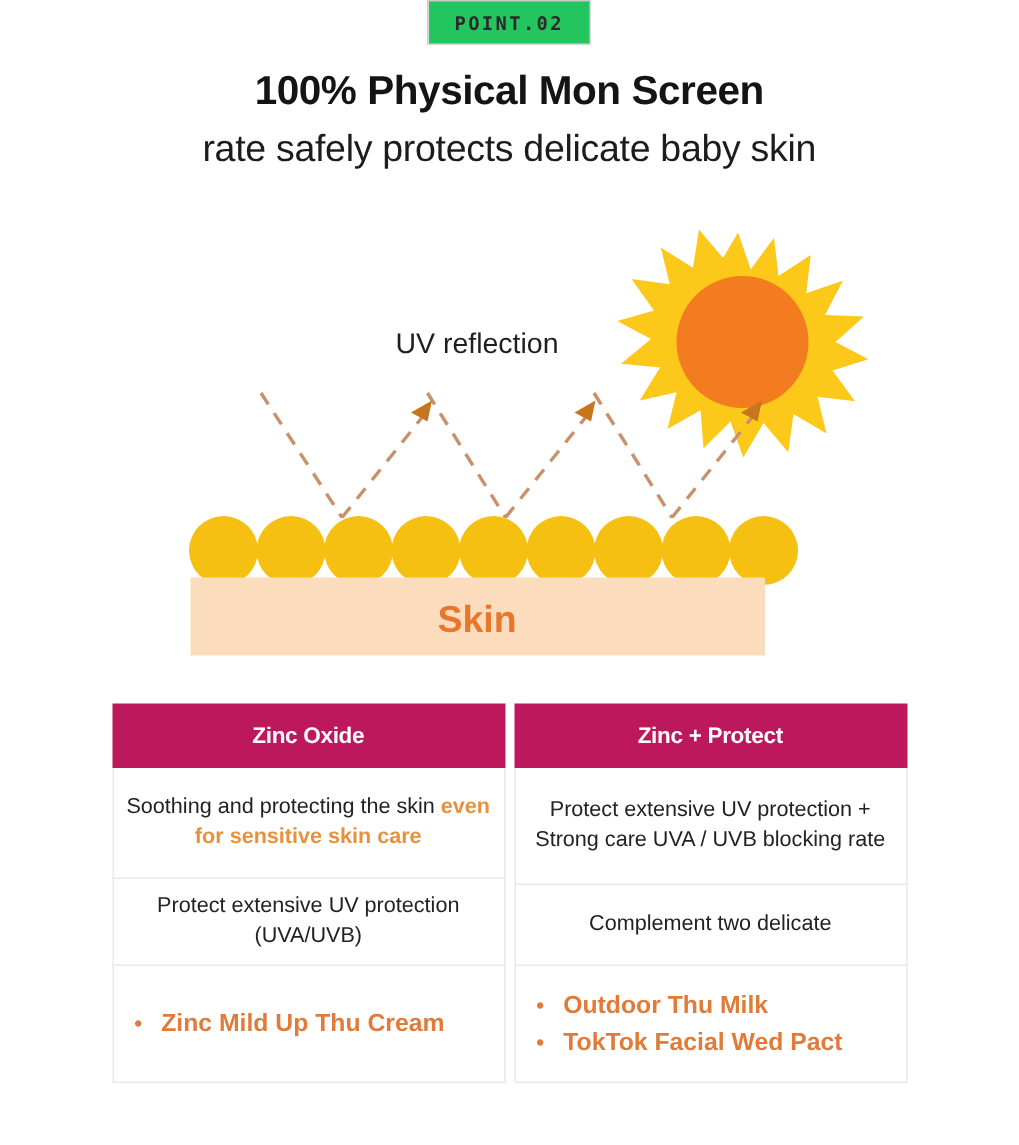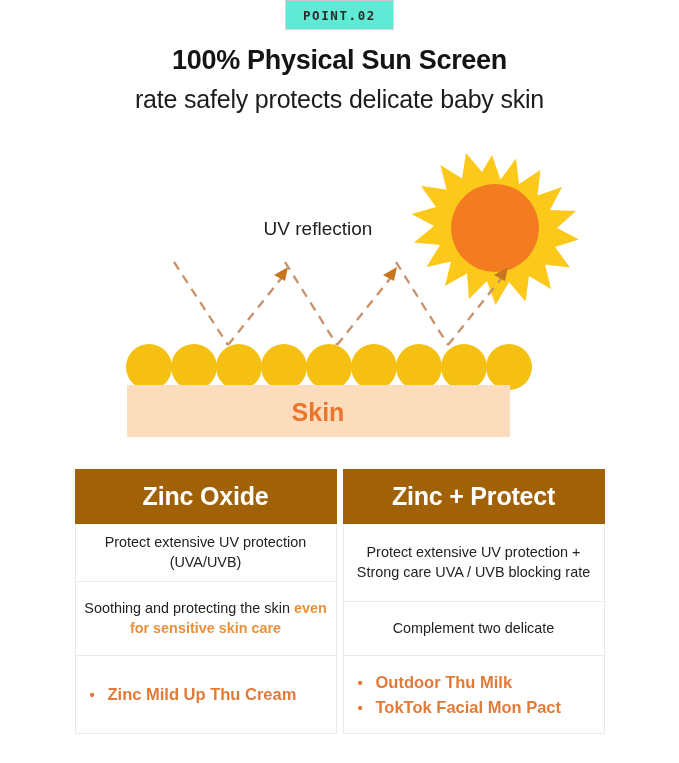--- a/index.html
+++ b/index.html
@@ -18,21 +18,21 @@
   }
 
   
   .badge-wrap {
     width: 100%;
     display: flex;
     justify-content: center;
     padding-top: 0;
   }
   .badge {
-    background: #5eead4;
+    background: #22c55e;
     border: 1px solid #d8d8d8;
     border-top: 2px solid #c9c9c9;
     padding: 7px 17px 6px 17px;
     font-family: "DejaVu Sans Mono", "Liberation Mono", monospace;
     font-size: 12.5px;
     font-weight: 700;
     letter-spacing: 1.6px;
     color: #2b2b2b;
     margin-top: -1px;
   }
@@ -78,23 +78,23 @@
     margin-top: 14px;
     padding: 0 70px;
     box-sizing: border-box;
   }
   .col {
     width: 262px;
     display: flex;
     flex-direction: column;
   }
   .col-head {
-    background: #a16207;
+    background: #be185d;
     color: #ffffff;
-    font-size: 25px;
+    font-size: 15px;
     font-weight: 700;
     text-align: center;
     padding: 13px 6px 13px 6px;
     letter-spacing: -0.2px;
   }
   .cell {
     border: 1px solid #e9e9e9;
     border-top: none;
     background: #ffffff;
     font-size: 14.4px;
@@ -148,21 +148,21 @@
   }
 </style>
 </head>
 <body>
 
 <div class="badge-wrap">
   <div class="badge">POINT.02</div>
 </div>
 
 <div class="headline">
-  <div class="headline-1">100% Physical Sun Screen</div>
+  <div class="headline-1">100% Physical Mon Screen</div>
   <div class="headline-2">rate safely protects delicate baby skin</div>
 </div>
 
 <div class="illustration">
   <svg width="679" height="330" viewBox="0 0 679 330" xmlns="http://www.w3.org/2000/svg">
 
     <g>
       <path fill="#FCC81A" d="M492 30
                L500.5 54.5 L516 33.5 L519 59 L540.5 45 L537.5 70.5 L562 62 L550 85 L576 86 L557 103
                L579 114.5 L555 122 L570 142.5 L545 139.5 L551 164 L529 151 L525.5 176.5 L509 157
@@ -206,26 +206,26 @@
     <rect x="127" y="260" width="383" height="52" fill="#FBDDBE"></rect>
     <text x="318" y="296" text-anchor="middle" font-family="Liberation Sans, DejaVu Sans, sans-serif" font-size="25" font-weight="bold" fill="#E8762C">Skin</text>
   </svg>
 </div>
 
 <div class="table-area">
 
   <div class="col">
     <div class="col-head">Zinc Oxide</div>
 
+    <div class="cell cell-r2-left">
+      <span><span>Soothing and protecting the skin </span><span class="emph">even for sensitive skin care</span></span>
+    </div>
+
     <div class="cell cell-r1-left">
       <span>Protect extensive UV protection (UVA/UVB)</span>
-    </div>
-
-    <div class="cell cell-r2-left">
-      <span><span>Soothing and protecting the skin </span><span class="emph">even for sensitive skin care</span></span>
     </div>
 
     <div class="cell cell-r3 product-cell">
       <ul class="product-list">
         <li class="product-item">
           <span class="bullet">•</span>
           <span>Zinc Mild Up Thu Cream</span>
         </li>
       </ul>
     </div>
@@ -243,19 +243,19 @@
     </div>
 
     <div class="cell cell-r3 product-cell">
       <ul class="product-list">
         <li class="product-item">
           <span class="bullet">•</span>
           <span>Outdoor Thu Milk</span>
         </li>
         <li class="product-item">
           <span class="bullet">•</span>
-          <span>TokTok Facial Mon Pact</span>
+          <span>TokTok Facial Wed Pact</span>
         </li>
       </ul>
     </div>
   </div>
 
 </div>
 
 </body></html>

